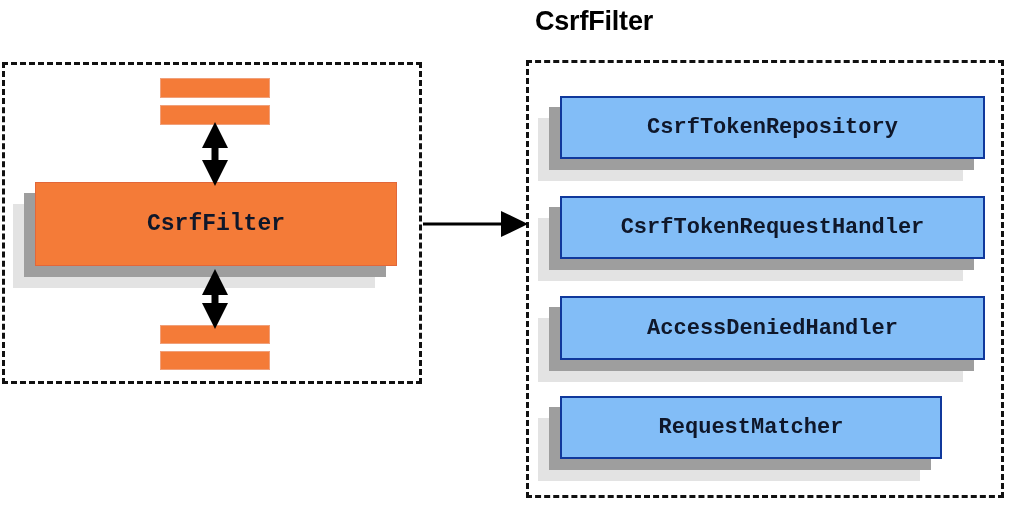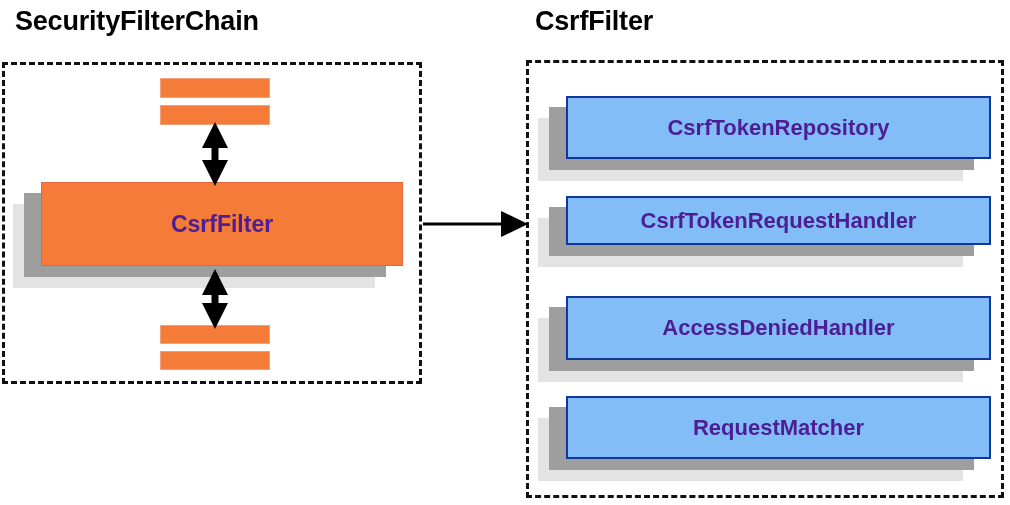--- a/index.html
+++ b/index.html
@@ -62,25 +62,24 @@
     transform: translate(-22px, 22px);
   }
   .node .shadow-dark {
     background: #9e9e9e;
     transform: translate(-11px, 11px);
   }
   .node .face {
     display: flex;
     align-items: center;
     justify-content: center;
-    font-family: Liberation Sans, sans-serif;
+    font-family: Liberation Mono, monospace;
     font-weight: bold;
-    color: #4c1d95;
+    color: #0f172a;
     white-space: nowrap;
-    margin-left: 6px;
   }
 
   
   .node.orange .face {
     background: #f47b38;
     border: 1px solid #e2673a;
     font-size: 23px;
   }
   
   .node.blue .face {
@@ -105,21 +104,20 @@
     width: 1010px;
     height: 505px;
     pointer-events: none;
   }
 </style>
 </head>
 <body>
 
 <div id="canvas">
 
-  <div class="panel-title" id="title-left">SecurityFilterChain</div>
 
   <div class="panel-title" id="title-right">CsrfFilter</div>
 
   <div class="dashed-box" id="box-left"></div>
 
   <div class="dashed-box" id="box-right"></div>
 
   <div class="slab" style="left:160px; top:78px; width:110px; height:20px;"></div>
   <div class="slab" style="left:160px; top:105px; width:110px; height:20px;"></div>
 
@@ -131,33 +129,33 @@
 
   <div class="slab" style="left:160px; top:325px; width:110px; height:19px;"></div>
   <div class="slab" style="left:160px; top:351px; width:110px; height:19px;"></div>
 
   <div class="node blue" style="left:560px; top:96px; width:425px; height:63px;">
     <div class="shadow-light"></div>
     <div class="shadow-dark"></div>
     <div class="face">CsrfTokenRepository</div>
   </div>
 
-  <div class="node blue" style="left:560px; top:196px; width:425px; height:49px;">
+  <div class="node blue" style="left:560px; top:196px; width:425px; height:63px;">
     <div class="shadow-light"></div>
     <div class="shadow-dark"></div>
     <div class="face">CsrfTokenRequestHandler</div>
   </div>
 
   <div class="node blue" style="left:560px; top:296px; width:425px; height:64px;">
     <div class="shadow-light"></div>
     <div class="shadow-dark"></div>
     <div class="face">AccessDeniedHandler</div>
   </div>
 
-  <div class="node blue" style="left:560px; top:396px; width:425px; height:63px;">
+  <div class="node blue" style="left:560px; top:396px; width:382px; height:63px;">
     <div class="shadow-light"></div>
     <div class="shadow-dark"></div>
     <div class="face">RequestMatcher</div>
   </div>
 
   <svg id="arrow-layer" viewBox="0 0 1010 505" width="1010" height="505">
 
     <g>
       <line x1="215" y1="132" x2="215" y2="176" stroke="#000000" stroke-width="7"></line>
       <polygon points="215,122 202,148 228,148" fill="#000000"></polygon>

